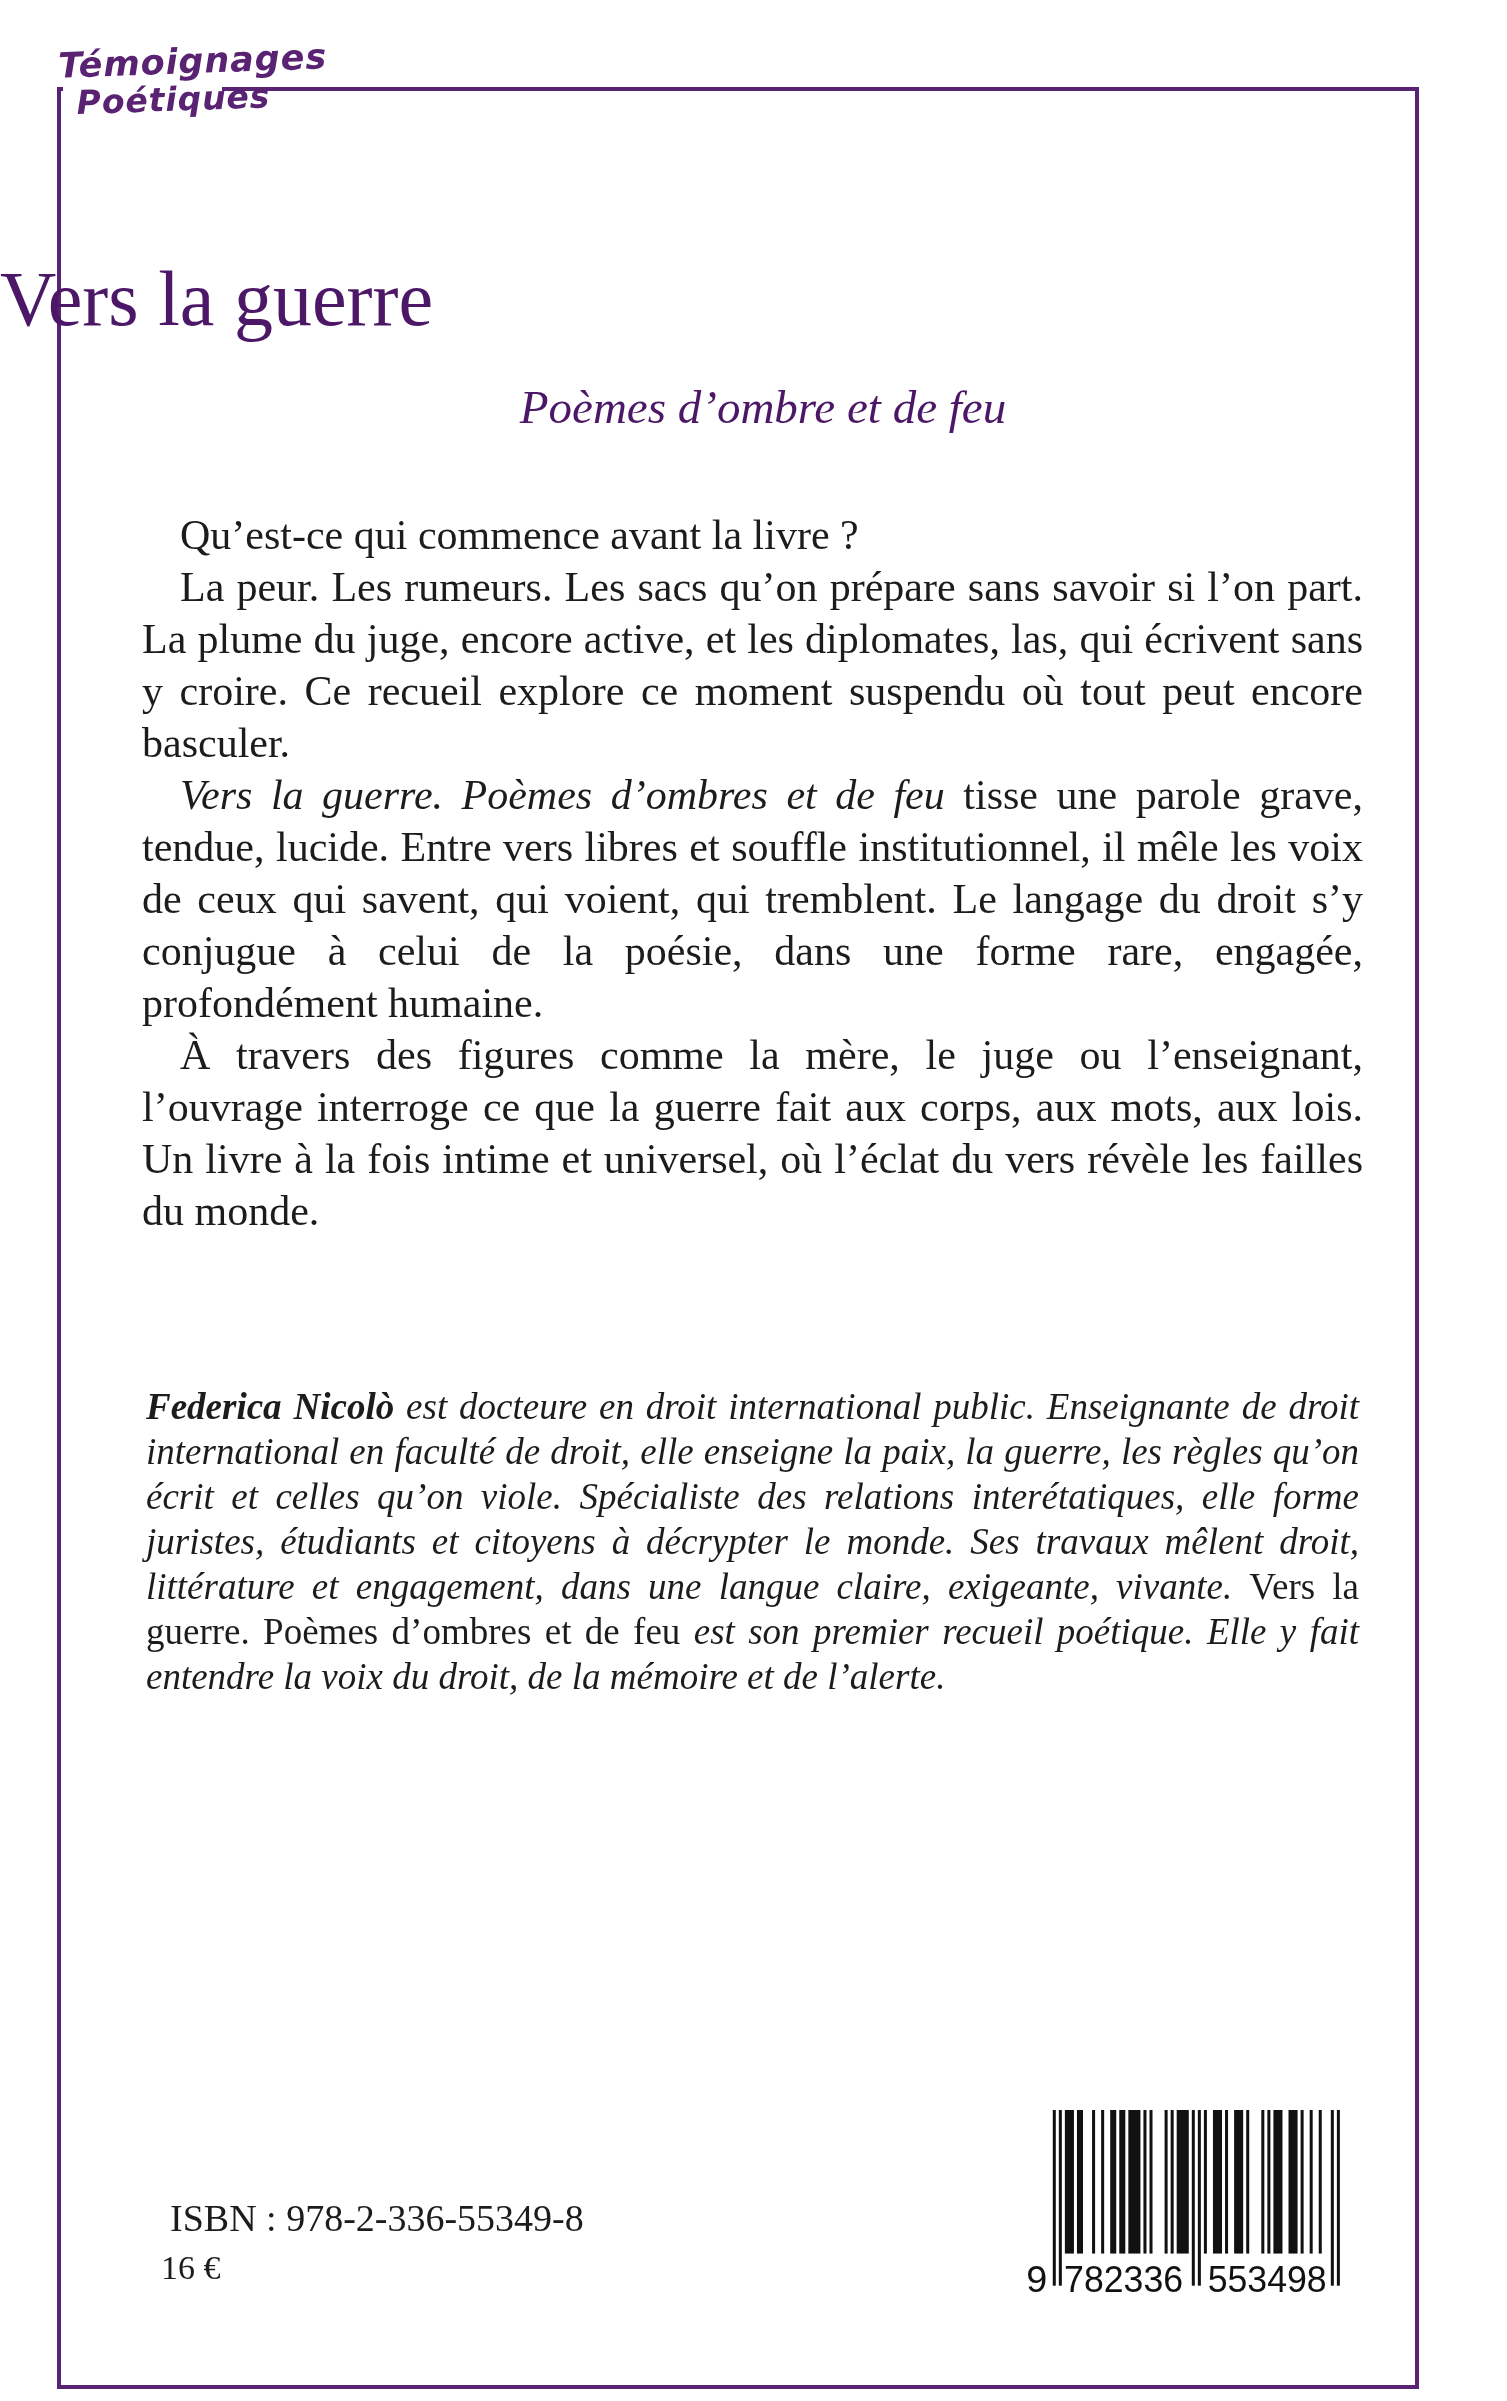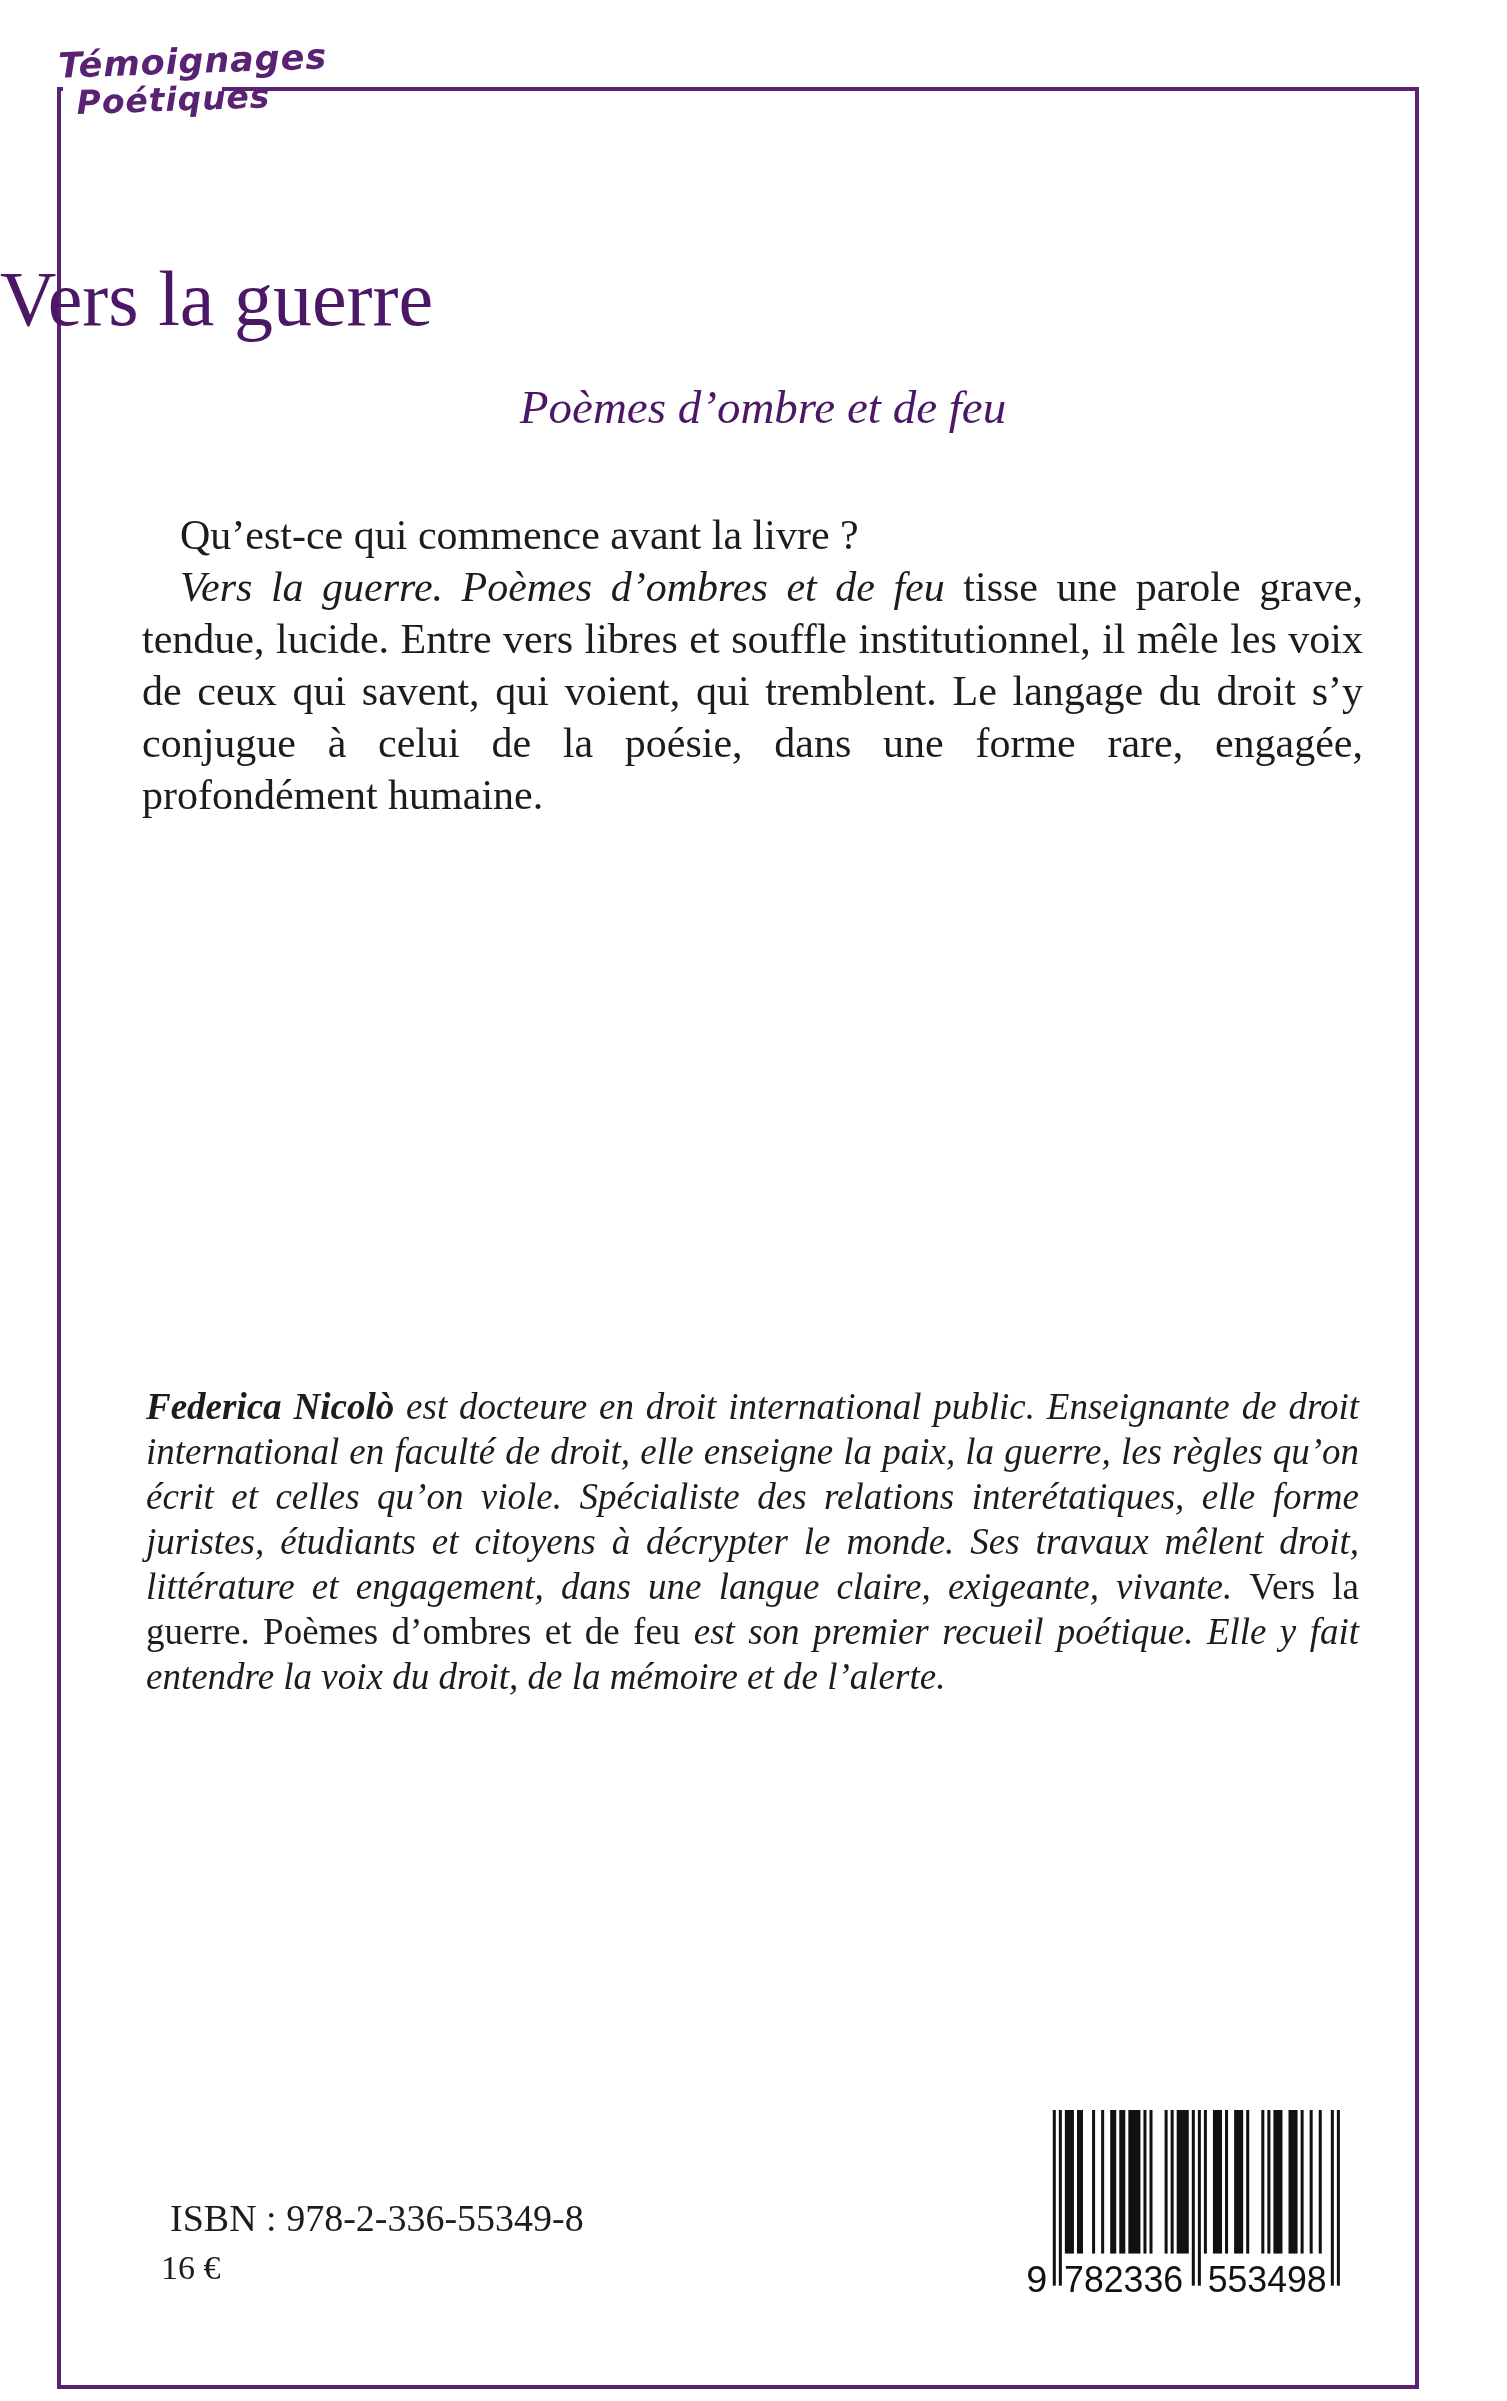--- a/index.html
+++ b/index.html
@@ -54,21 +54,23 @@
 <div class="logo">
   <div class="l1">Témoignages</div>
   <div class="l2">Poétiques</div>
 </div>
 
 <div class="title">Vers la guerre</div>
 <div class="subtitle">Poèmes d’ombre et de feu</div>
 
 <div class="synopsis">
   <p><span>Qu’est-ce qui commence avant la livre ?</span></p>
+  <p><span>La peur. Les rumeurs. Les sacs qu’on prépare sans savoir si l’on part. La plume du juge, encore active, et les diplomates, las, qui écrivent sans y croire. Ce recueil explore ce moment suspendu où tout peut encore basculer.</span></p>
   <p><i>Vers la guerre. Poèmes d’ombres et de feu</i><span> tisse une parole grave, tendue, lucide. Entre vers libres et souffle institutionnel, il mêle les voix de ceux qui savent, qui voient, qui tremblent. Le langage du droit s’y conjugue à celui de la poésie, dans une forme rare, engagée, profondément humaine.</span></p>
+  <p><span>À travers des figures comme la mère, le juge ou l’enseignant, l’ouvrage interroge ce que la guerre fait aux corps, aux mots, aux lois. Un livre à la fois intime et universel, où l’éclat du vers révèle les failles du monde.</span></p>
 </div>
 
 <div class="bio">
   <p><span class="bold">Federica Nicolò</span><span> est docteure en droit international public. Enseignante de droit international en faculté de droit, elle enseigne la paix, la guerre, les règles qu’on écrit et celles qu’on viole. Spécialiste des relations interétatiques, elle forme juristes, étudiants et citoyens à décrypter le monde. Ses travaux mêlent droit, littérature et engagement, dans une langue claire, exigeante, vivante. </span><span class="roman">Vers la guerre. Poèmes d’ombres et de feu</span><span> est son premier recueil poétique. Elle y fait entendre la voix du droit, de la mémoire et de l’alerte.</span></p>
 </div>
 
 <div class="isbn">ISBN : 978-2-336-55349-8</div>
 <div class="price">16 €</div>
 
 <div class="barcode">

